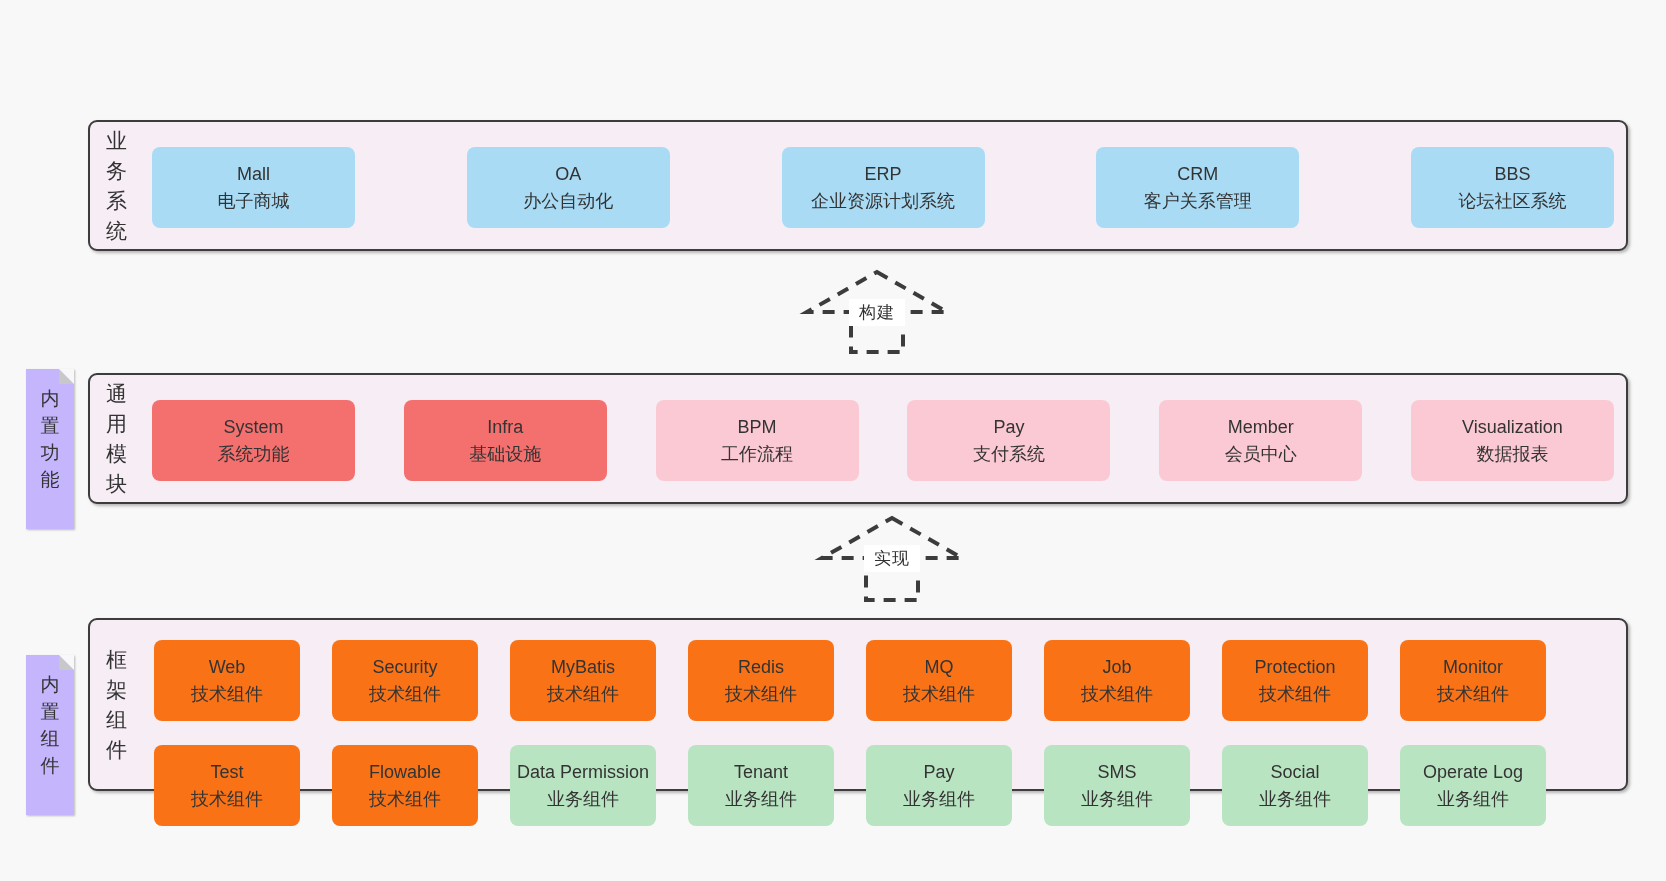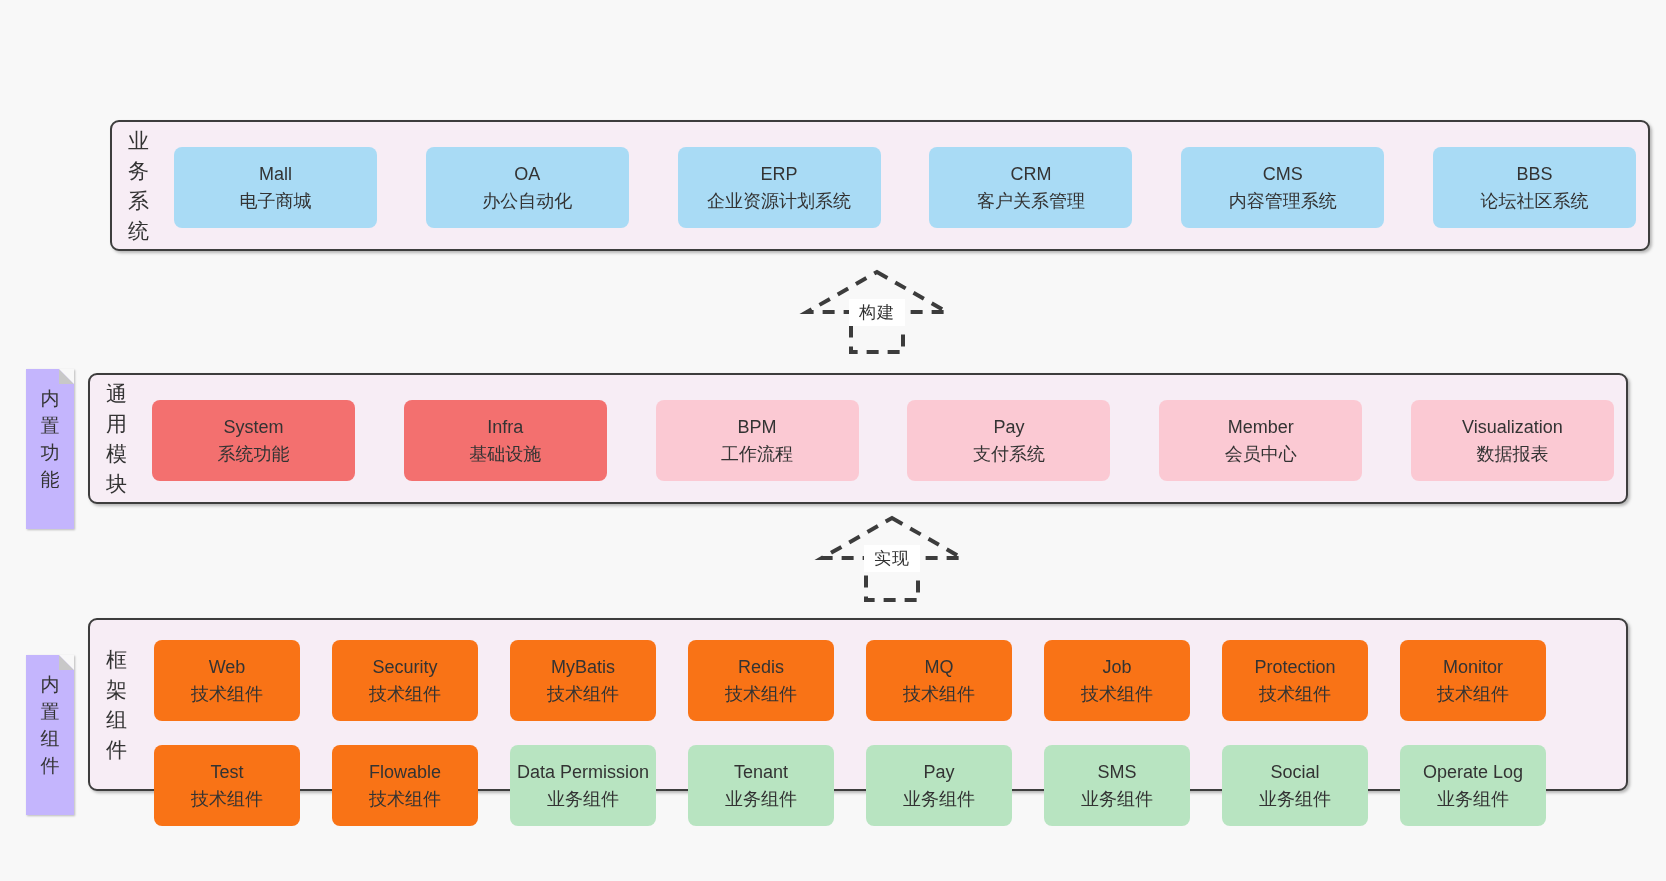--- a/index.html
+++ b/index.html
@@ -6,21 +6,21 @@
   #canvas {
     position:relative; width:1666px; height:881px; background:#f8f8f8;
     font-family:"Liberation Sans", sans-serif; color:#363636; overflow:hidden;
   }
   
   .panel {
     position:absolute; left:88px; width:1540px; box-sizing:border-box;
     background:#f7edf5; border:2px solid #3d3d3d; border-radius:9px;
     box-shadow:2px 2px 3px rgba(60,60,60,0.35);
   }
-  #s1 { top:120px; height:131px;margin-left:22px; }
+  #s1 { top:120px; height:131px; }
   #s2 { top:373px; height:131px; }
   #s3 { top:618px; height:173px; }
   .v-label {
     position:absolute; left:13px; top:50%; transform:translateY(-50%);
     width:27px; font-size:21px; line-height:1.43; text-align:center;
     word-break:break-all; color:#333;
   }
   
   .row { position:absolute; display:flex; justify-content:space-between; }
   .row6 { left:62px; width:1462px; top:25px; height:81px; }
@@ -99,24 +99,20 @@
       </div>
       <div class="box blue">
         <span>ERP</span>
         <span>企业资源计划系统</span>
       </div>
       <div class="box blue">
         <span>CRM</span>
         <span>客户关系管理</span>
       </div>
       <div class="box blue">
-        <span>CMS</span>
-        <span>内容管理系统</span>
-      </div>
-      <div class="box blue">
         <span>BBS</span>
         <span>论坛社区系统</span>
       </div>
     </div>
   </section>
 
   <section class="panel" id="s2">
     <div class="v-label">通用模块</div>
     <div class="row row6">
       <div class="box red">

